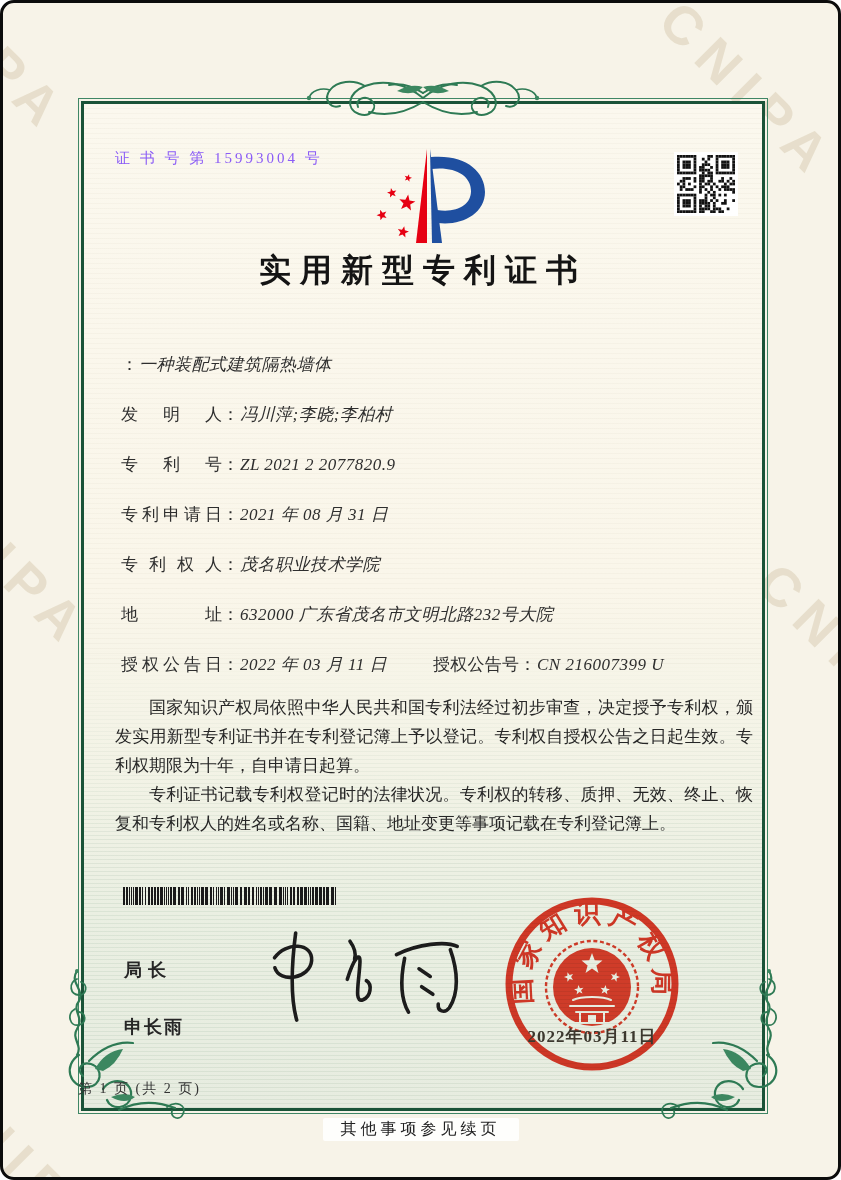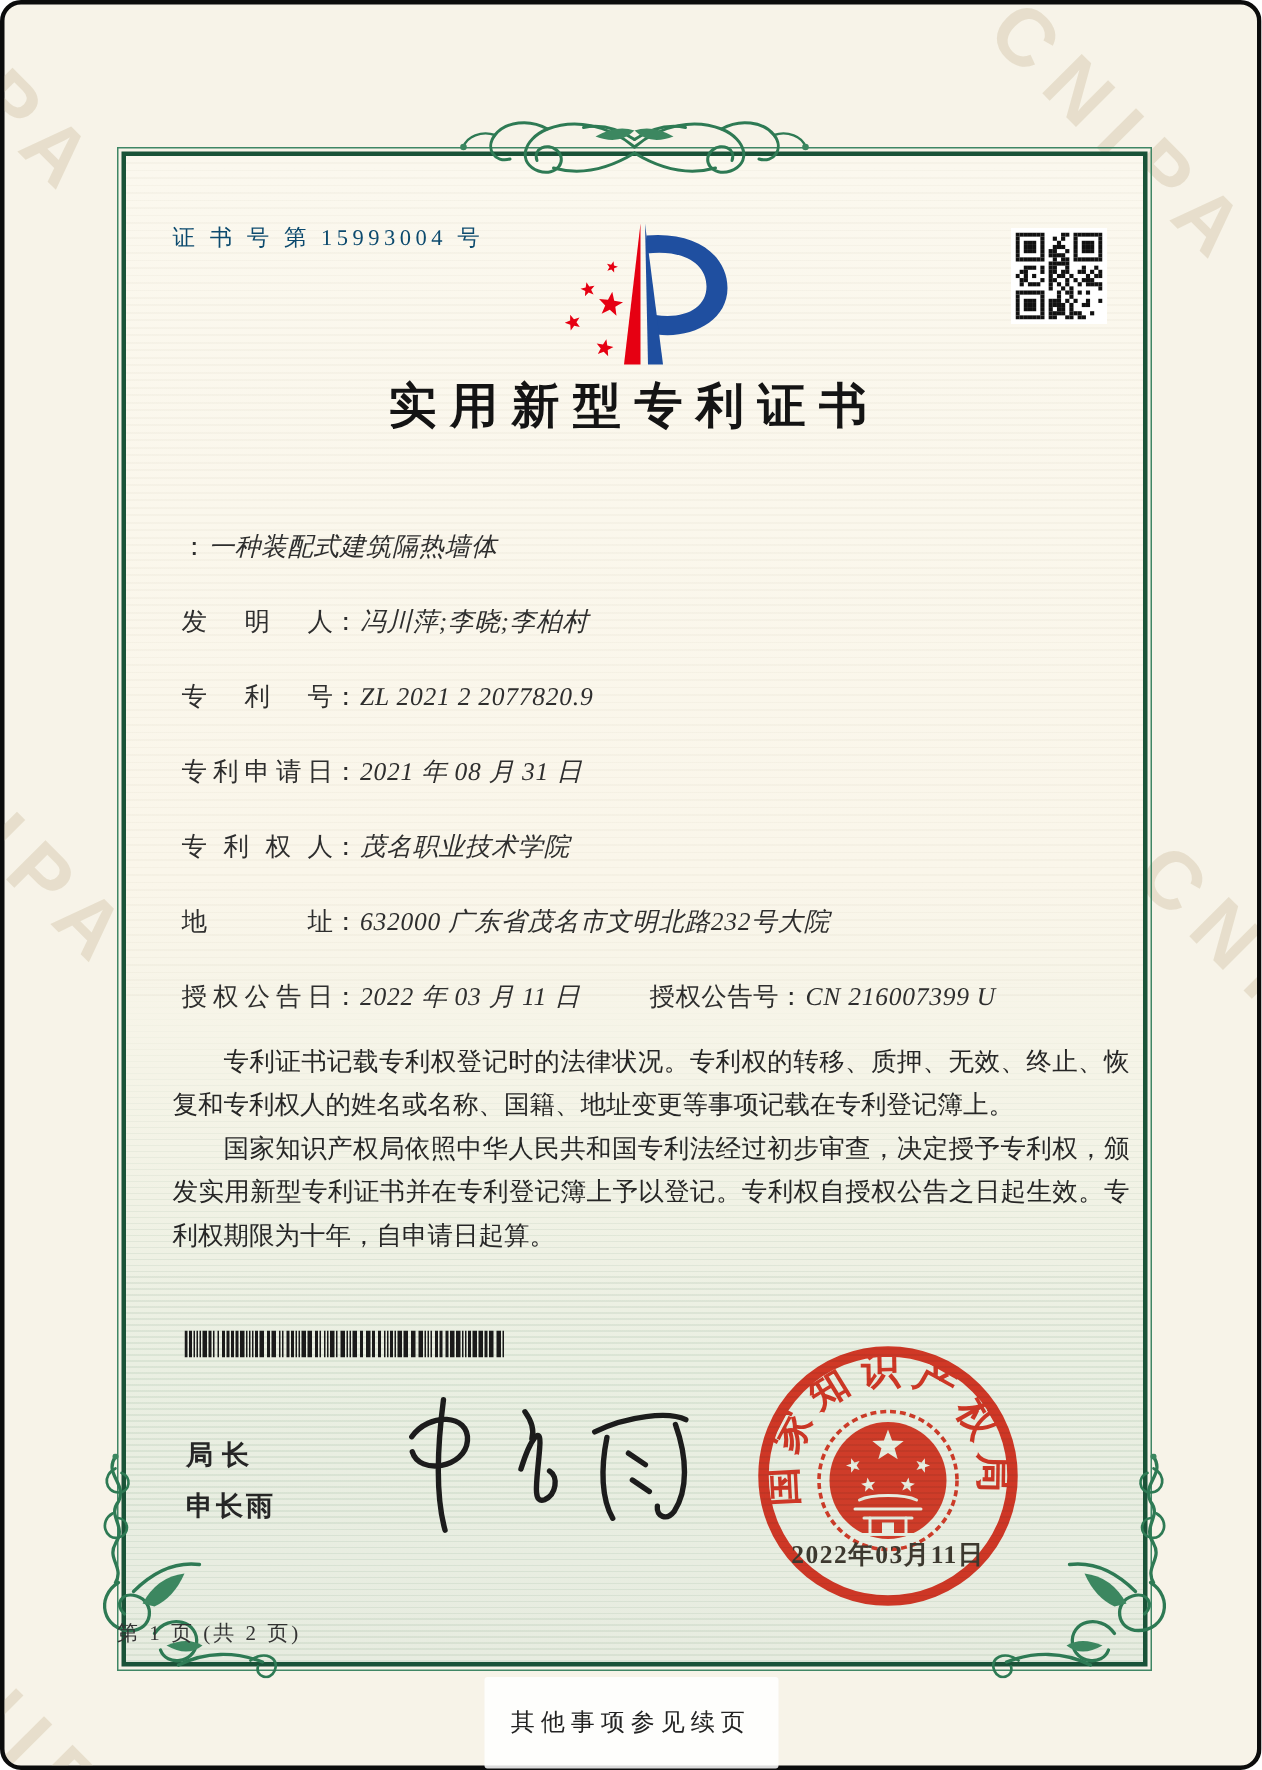--- a/index.html
+++ b/index.html
@@ -24,21 +24,21 @@
     background:repeating-linear-gradient(0deg,rgba(110,150,120,.12) 0 1px,transparent 1px 4px);
     -webkit-mask:linear-gradient(180deg,transparent,#000 45%);
             mask:linear-gradient(180deg,transparent,#000 45%);}
   .inner-bg .lines2{position:absolute;left:0;right:0;top:0;height:560px;
     background:repeating-linear-gradient(0deg,rgba(150,140,110,.05) 0 1px,transparent 1px 5px);}
 
   .ornament{position:absolute;pointer-events:none;}
 
   
   .cert-number{position:absolute;left:112px;top:146px;font-size:15px;
-               letter-spacing:3px;color:#0c4a6e;}
+               letter-spacing:3px;color:#8b5cf6;}
   .qr{position:absolute;left:671px;top:149px;width:64px;height:64px;background:#fff;
       padding:3px;box-sizing:border-box;}
   .logo{position:absolute;left:358px;top:142px;width:134px;height:104px;}
   .title{position:absolute;left:75px;top:246px;width:690px;text-align:center;
          font-size:32px;font-weight:700;letter-spacing:9px;color:#141414;}
 
   
   .fields{position:absolute;left:118px;top:351px;width:632px;font-size:17px;color:#2e2e2e;}
   .frow{position:relative;display:flex;line-height:21px;margin-bottom:29px;}
   .flabel{display:inline-block;width:101px;text-align:justify;text-align-last:justify;}
@@ -49,30 +49,30 @@
 
   
   .body-text{position:absolute;left:112px;top:690px;width:638px;font-size:17px;
              line-height:29px;text-align:justify;color:#262626;}
   .body-text p{margin:0;text-indent:2em;}
 
   
   .barcode{position:absolute;left:120px;top:884px;width:216px;height:18px;}
   .director-title{position:absolute;left:121px;top:955px;font-size:18px;font-weight:600;
       letter-spacing:6px;color:#262626;font-family:"Liberation Sans","DejaVu Sans",sans-serif;}
-  .director-name{position:absolute;left:121px;top:989px;font-size:18px;font-weight:600;
+  .director-name{position:absolute;left:121px;top:1012px;font-size:18px;font-weight:600;
       letter-spacing:2px;color:#262626;font-family:"Liberation Sans","DejaVu Sans",sans-serif;}
   .signature{position:absolute;left:248px;top:910px;width:210px;height:115px;transform:rotate(-2deg);}
   .seal{position:absolute;left:500px;top:888px;width:178px;height:188px;
         mix-blend-mode:multiply;opacity:.95;}
   .page-footer{position:absolute;left:75px;top:1077px;width:690px;
                font-size:14px;letter-spacing:2px;color:#333;}
   .continuation{position:absolute;left:0;top:1118px;width:841px;text-align:center;}
   .continuation span{display:inline-block;background:rgba(255,255,255,.85);
-      padding:20px 18px;font-size:16px;letter-spacing:4px;color:#222;border-radius:2px;}
+      padding:1px 18px;font-size:16px;letter-spacing:4px;color:#222;border-radius:2px;}
 </style>
 </head>
 <body>
 
 <div class="stage">
   <div class="page">
 
     <div class="wm" style="left:-80px;top:-60px">CNIPA</div>
     <div class="wm" style="left:230px;top:140px">CNIPA</div>
     <div class="wm" style="left:688px;top:-14px">CNIPA</div>
@@ -417,22 +417,22 @@
         <span class="fvalue">2022 年 03 月 11 日</span>
         <span class="pair2">
           <span class="flabel">授权公告号</span>
             <span class="fcolon">：</span>
           <span class="fvalue">CN 216007399 U</span>
         </span>
       </div>
     </div>
 
     <div class="body-text">
+      <p>国家知识产权局依照中华人民共和国专利法经过初步审查，决定授予专利权，颁发实用新型专利证书并在专利登记簿上予以登记。专利权自授权公告之日起生效。专利权期限为十年，自申请日起算。</p>
       <p>专利证书记载专利权登记时的法律状况。专利权的转移、质押、无效、终止、恢复和专利权人的姓名或名称、国籍、地址变更等事项记载在专利登记簿上。</p>
-      <p>国家知识产权局依照中华人民共和国专利法经过初步审查，决定授予专利权，颁发实用新型专利证书并在专利登记簿上予以登记。专利权自授权公告之日起生效。专利权期限为十年，自申请日起算。</p>
     </div>
 
     <svg class="barcode" id="barcode-svg" viewBox="0 0 216 18" preserveAspectRatio="none">
         <rect x="0" y="0" width="2" height="18" fill="#1a1a1a"></rect>
         <rect x="3" y="0" width="2" height="18" fill="#1a1a1a"></rect>
         <rect x="6" y="0" width="1" height="18" fill="#1a1a1a"></rect>
         <rect x="8" y="0" width="1" height="18" fill="#1a1a1a"></rect>
         <rect x="10" y="0" width="1" height="18" fill="#1a1a1a"></rect>
         <rect x="12" y="0" width="3" height="18" fill="#1a1a1a"></rect>
         <rect x="16" y="0" width="2" height="18" fill="#1a1a1a"></rect>

